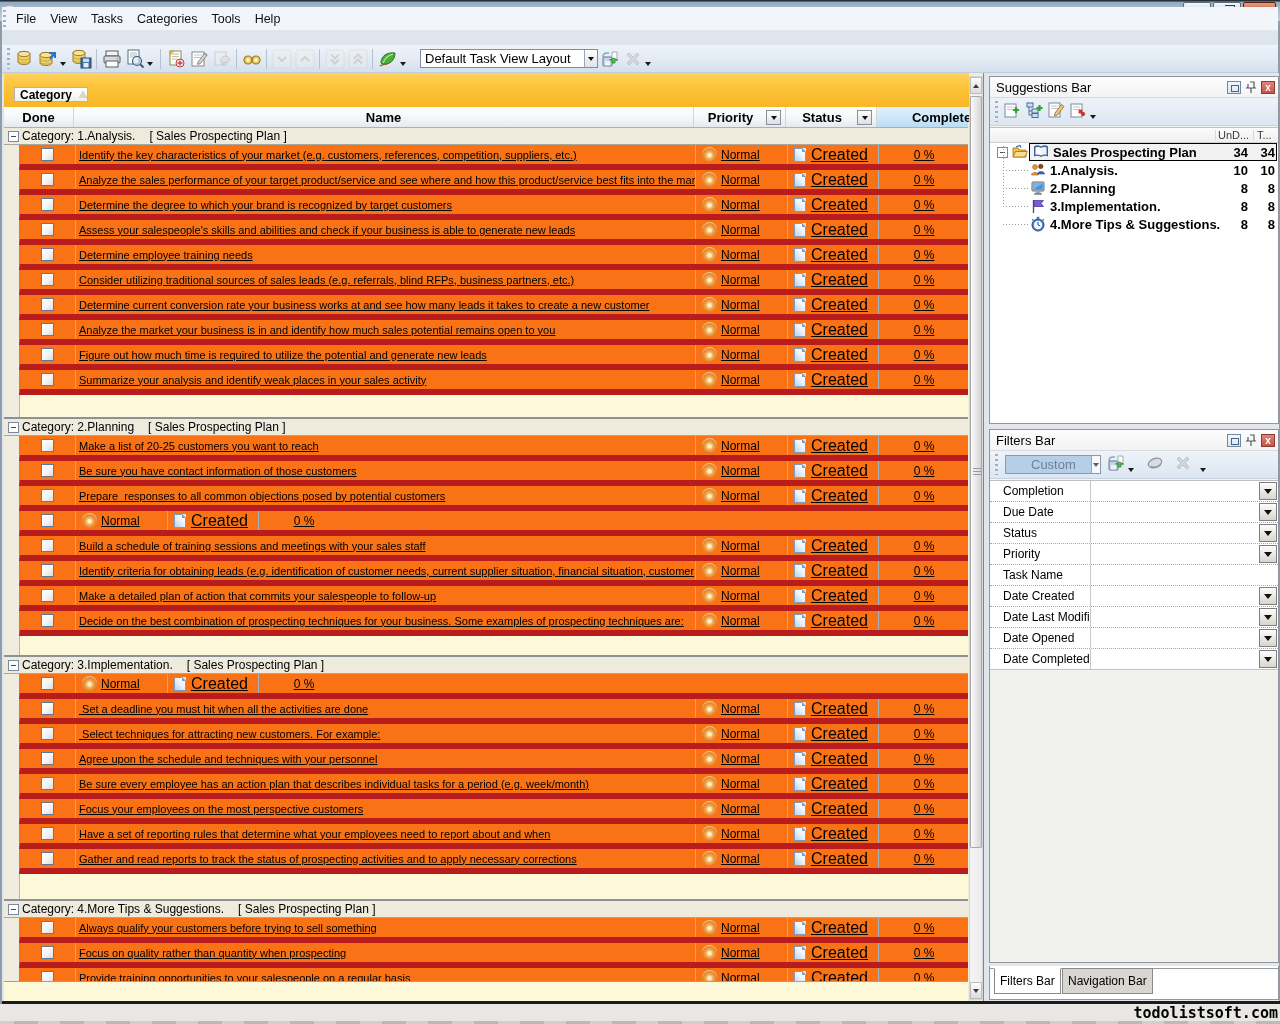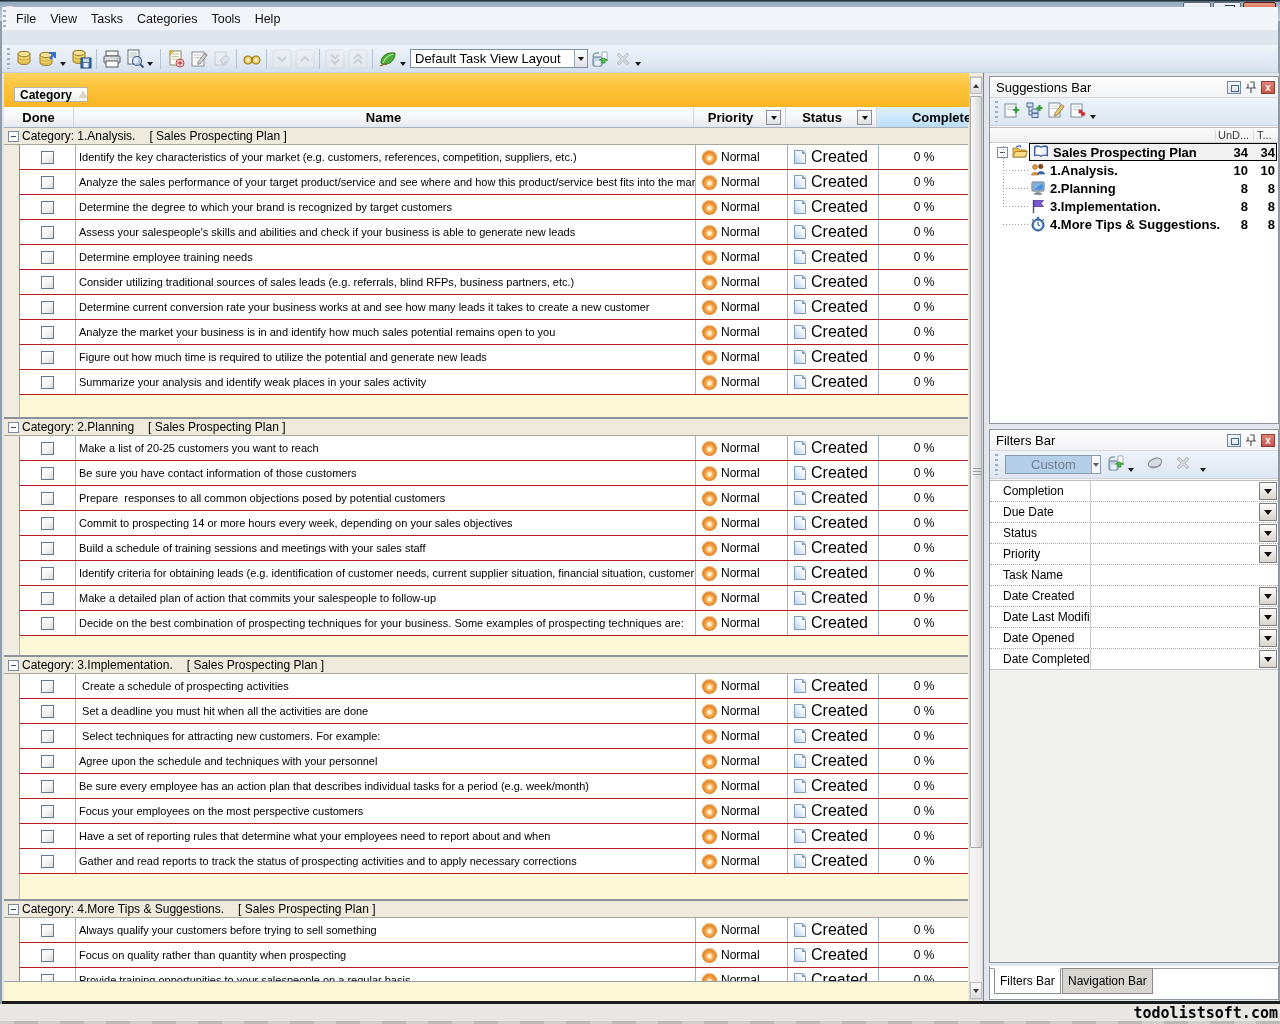--- a/index.html
+++ b/index.html
@@ -35,21 +35,21 @@
 
   
   #toolbar { position:absolute; left:0; top:45px; width:1276px; height:28px;
              background:linear-gradient(180deg,#f0f4fa 0,#e2eaf4 55%,#d5e0ee 100%);
              border-bottom:1px solid #c0ccda; display:flex; align-items:center; padding-left:4px; }
   .tbtn { width:23px; height:24px; display:flex; align-items:center; justify-content:center; flex:0 0 auto; }
   .tbtn svg { display:block; }
   .tb-sep { width:1px; height:20px; background:#b6c2d2; margin:0 3px; flex:0 0 auto; }
   .dd-arrow { width:0; height:0; border-left:3px solid transparent; border-right:3px solid transparent;
               border-top:4px solid #1a1a1a; margin:10px 4px 0 1px; flex:0 0 auto; }
-  #layout-combo { width:178px; height:19px; background:#fff; border:1px solid #7f8fa0; margin-left:0;
+  #layout-combo { width:178px; height:19px; background:#fff; border:1px solid #7f8fa0; margin-left:10px;
                   display:flex; align-items:center; position:relative; flex:0 0 auto; }
   #layout-combo .combo-text { padding-left:4px; font-size:13px; white-space:nowrap; overflow:hidden; }
   .combo-btn { position:absolute; right:0; top:0; bottom:0; width:13px; background:linear-gradient(180deg,#fdfdfd,#dfe3e9);
                border-left:1px solid #9aa6b4; display:flex; align-items:center; justify-content:center; }
   .combo-btn:after { content:""; width:0; height:0; border-left:3px solid transparent; border-right:3px solid transparent; border-top:4px solid #111; }
 
   
   #grid { position:absolute; left:2px; top:73px; width:980px; height:930px; background:#f0ede0;
           border-right:1px solid #7e8894; }
   #groupbar { position:absolute; left:0; top:0; width:964px; height:34px;
@@ -75,22 +75,22 @@
   
   #gridbody { position:absolute; left:0; top:55px; width:964px; height:853px; overflow:hidden; background:#f0ede0; }
   .group-sep { height:2px; background:#8d9299; }
   .group-row { height:17px; background:#eeebdd; border-bottom:1px solid #aaa69a; position:relative;
                display:flex; align-items:center; }
   .expand-box { width:11px; height:11px; background:#fff; border:1px solid #7c8aa0; margin-left:4px;
                 position:relative; flex:0 0 auto; }
   .expand-box:after { content:""; position:absolute; left:2px; right:2px; top:4px; height:1px; background:#3c4a66; }
   .group-label { margin-left:3px; font-size:12px; white-space:pre; }
   .group-plan  { margin-left:14px; font-size:12px; white-space:pre; }
-  .task-row { height:25px; margin-left:15px; width:949px; background:#ffffff;
-              border-left:1px solid #7a93aa; border-bottom:1px solid #b91c1c; display:flex; position:relative; }
+  .task-row { height:25px; margin-left:15px; width:949px; background:#f97316;
+              border-left:1px solid #7a93aa; border-bottom:6px solid #b91c1c; display:flex; position:relative;text-decoration:underline; }
   .c-done { width:55px; flex:0 0 auto; display:flex; align-items:center; justify-content:center; }
   .checkbox { width:13px; height:13px; border:1px solid #5d7b96;
               background:linear-gradient(135deg,#ffffff 0,#f4f4f4 55%,#d9d9d9 100%); box-shadow:inset 1px 1px 0 #fff; }
   .c-name { width:620px; flex:0 0 auto; border-left:1px solid #9db3c8; display:flex; align-items:center;
             padding-left:3px; font-size:11px; white-space:pre; overflow:hidden; }
   .c-pri { width:92px; flex:0 0 auto; border-left:1px solid #9db3c8; display:flex; align-items:center; padding-left:6px; font-size:12px; }
   .pri-ball { width:15px; height:15px; border-radius:50%; margin-right:4px; flex:0 0 auto;
               background:radial-gradient(circle at 50% 55%, #fdf2d2 0 13%, #f6b056 30%, #e8862d 55%, #c86312 80%, #8a4206 96%); box-shadow:inset 0 1px 1px rgba(255,235,180,.8); }
   .c-status { width:91px; flex:0 0 auto; border-left:1px solid #9db3c8; display:flex; align-items:center; padding-left:6px; font-size:16px; }
   .doc-icon { width:12px; height:14px; margin-right:5px; flex:0 0 auto; position:relative;
@@ -657,21 +657,20 @@
             <span>Created</span>
           </div>
           <div class="c-complete">
             <span>0 %</span>
           </div>
         </div>
         <div class="task-row">
           <div class="c-done">
             <span class="checkbox"></span>
           </div>
-          <div class="c-name">Commit to prospecting 14 or more hours every week, depending on your sales objectives</div>
           <div class="c-pri">
             <span class="pri-ball"></span>
             <span>Normal</span>
           </div>
           <div class="c-status">
             <span class="doc-icon"></span>
             <span>Created</span>
           </div>
           <div class="c-complete">
             <span>0 %</span>
@@ -749,21 +748,20 @@
         <div class="group-sep"></div>
         <div class="group-row">
           <span class="expand-box"></span>
           <span class="group-label">Category: 3.Implementation.</span>
           <span class="group-plan">[ Sales Prospecting Plan ]</span>
         </div>
         <div class="task-row">
           <div class="c-done">
             <span class="checkbox"></span>
           </div>
-          <div class="c-name"> Create a schedule of prospecting activities</div>
           <div class="c-pri">
             <span class="pri-ball"></span>
             <span>Normal</span>
           </div>
           <div class="c-status">
             <span class="doc-icon"></span>
             <span>Created</span>
           </div>
           <div class="c-complete">
             <span>0 %</span>

